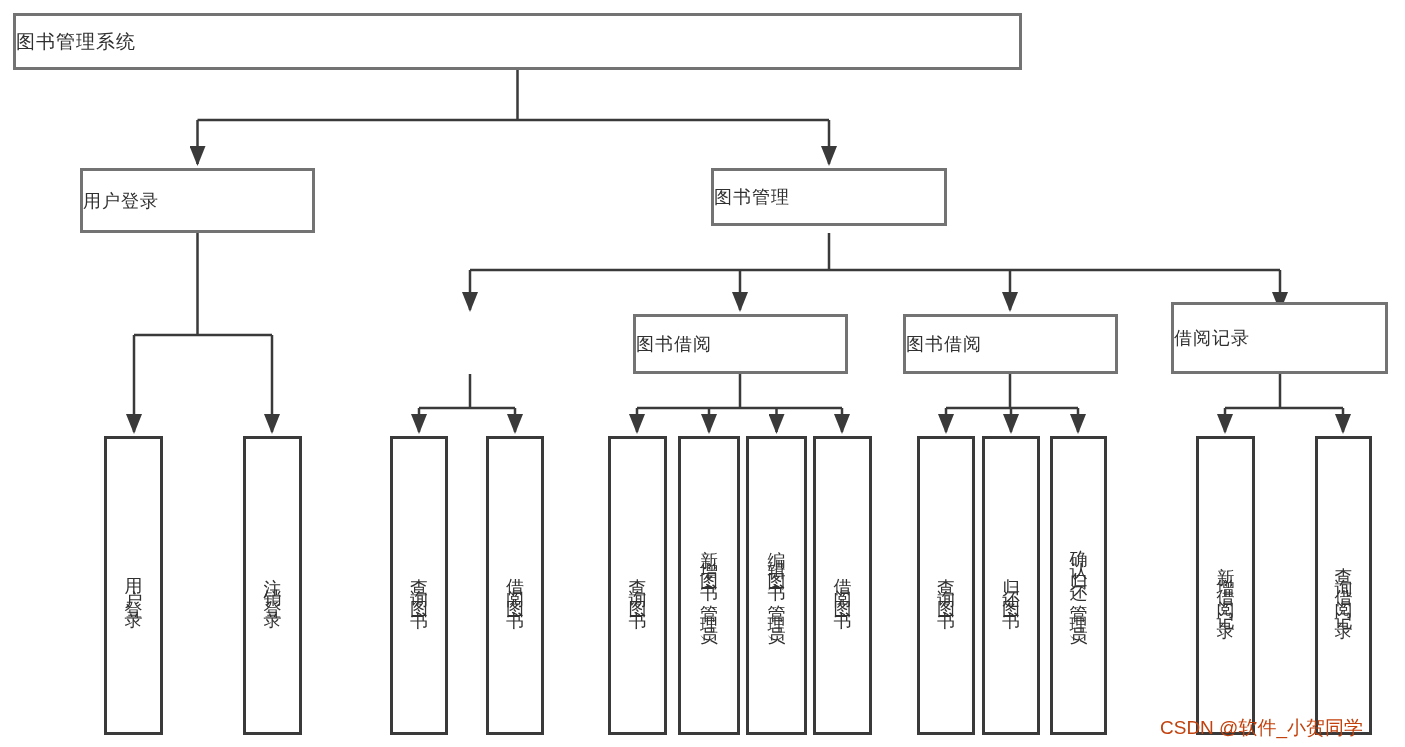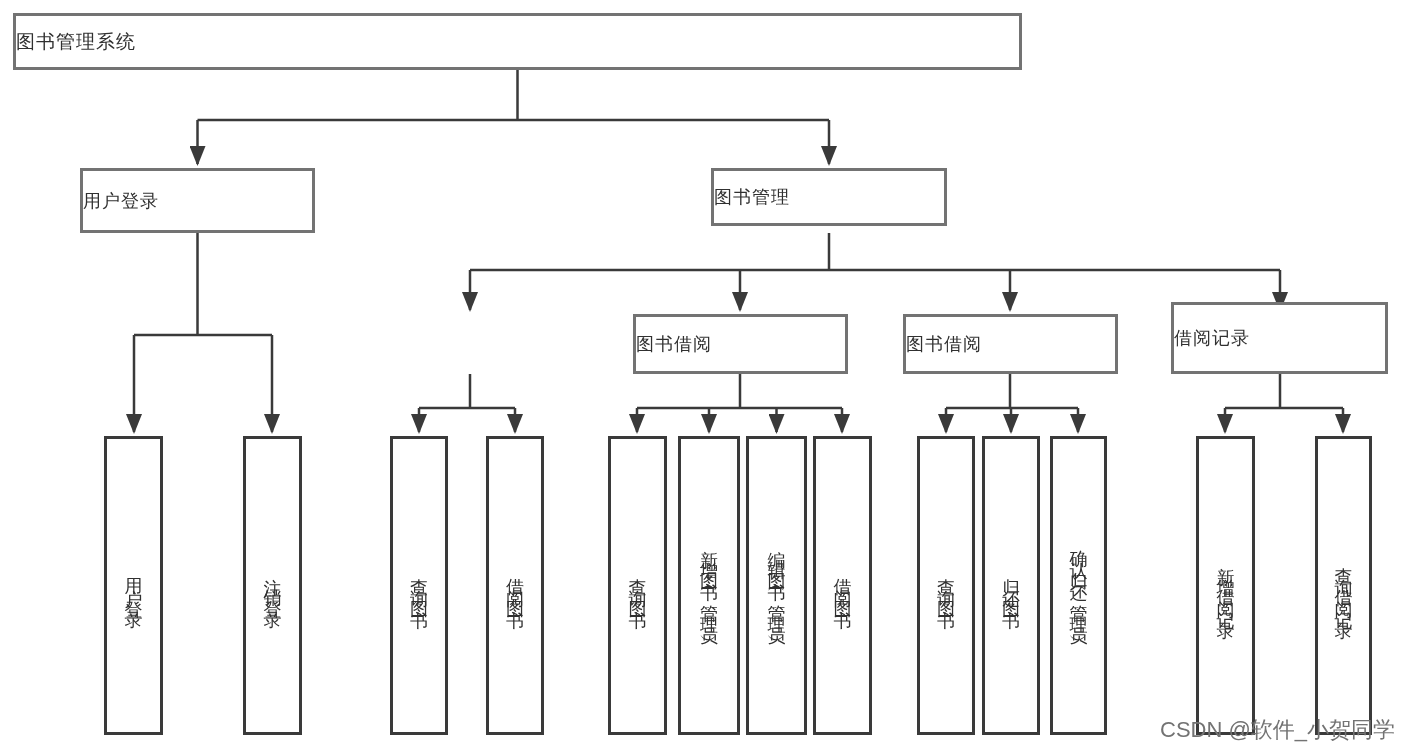--- a/index.html
+++ b/index.html
@@ -59,22 +59,22 @@
     font-size: 18px;
     letter-spacing: 11px;
     line-height: 1;
     white-space: nowrap;
   }
   .watermark {
     position: absolute;
     left: 1160px;
     top: 715px;
     z-index: 5;
-    color: #737373;
-    font-size: 22px;
+    color: #c2410c;
+    font-size: 19px;
     white-space: nowrap;
   }
 </style>
 </head>
 <body>
 
 <div class="canvas">
 
   <svg class="links" viewBox="0 0 1405 747" xmlns="http://www.w3.org/2000/svg">
     <defs>

